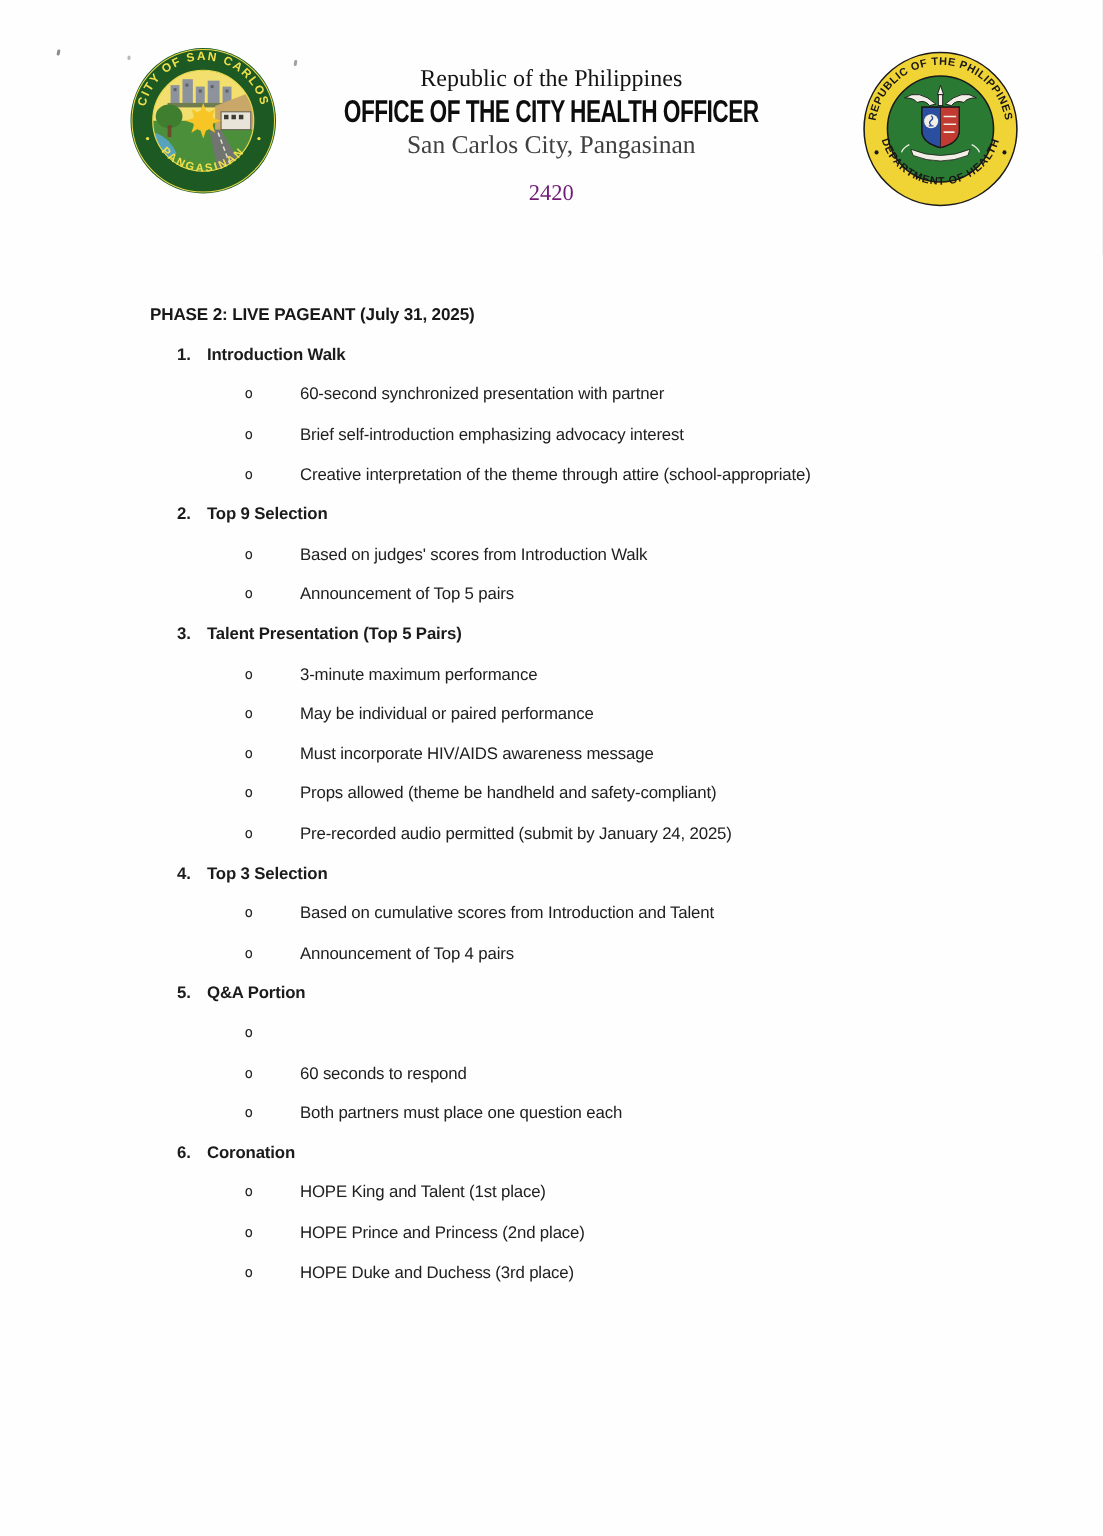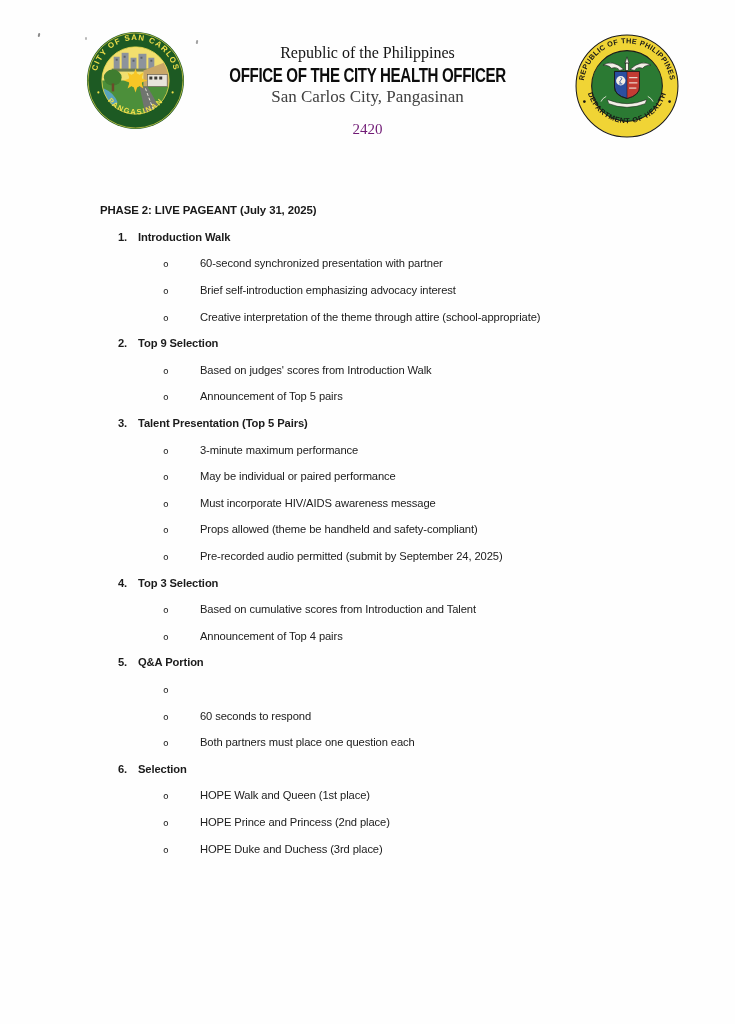--- a/index.html
+++ b/index.html
@@ -254,21 +254,21 @@
           <div class="line">
             <span class="marker">o</span>
             <span class="btext">Must incorporate HIV/AIDS awareness message</span>
           </div>
           <div class="line">
             <span class="marker">o</span>
             <span class="btext">Props allowed (theme be handheld and safety-compliant)</span>
           </div>
           <div class="line">
             <span class="marker">o</span>
-            <span class="btext">Pre-recorded audio permitted (submit by September 24, 2025)</span>
+            <span class="btext">Pre-recorded audio permitted (submit by January 24, 2025)</span>
           </div>
         </div>
         <div class="section">
           <div class="line">
             <span class="num">4.</span>
             <span class="heading">Top 3 Selection</span>
           </div>
           <div class="line">
             <span class="marker">o</span>
             <span class="btext">Based on cumulative scores from Introduction and Talent</span>
@@ -291,25 +291,25 @@
             <span class="btext">60 seconds to respond</span>
           </div>
           <div class="line">
             <span class="marker">o</span>
             <span class="btext">Both partners must place one question each</span>
           </div>
         </div>
         <div class="section">
           <div class="line">
             <span class="num">6.</span>
-            <span class="heading">Selection</span>
-          </div>
-          <div class="line">
-            <span class="marker">o</span>
-            <span class="btext">HOPE Walk and Queen (1st place)</span>
+            <span class="heading">Coronation</span>
+          </div>
+          <div class="line">
+            <span class="marker">o</span>
+            <span class="btext">HOPE King and Talent (1st place)</span>
           </div>
           <div class="line">
             <span class="marker">o</span>
             <span class="btext">HOPE Prince and Princess (2nd place)</span>
           </div>
           <div class="line">
             <span class="marker">o</span>
             <span class="btext">HOPE Duke and Duchess (3rd place)</span>
           </div>
         </div>

